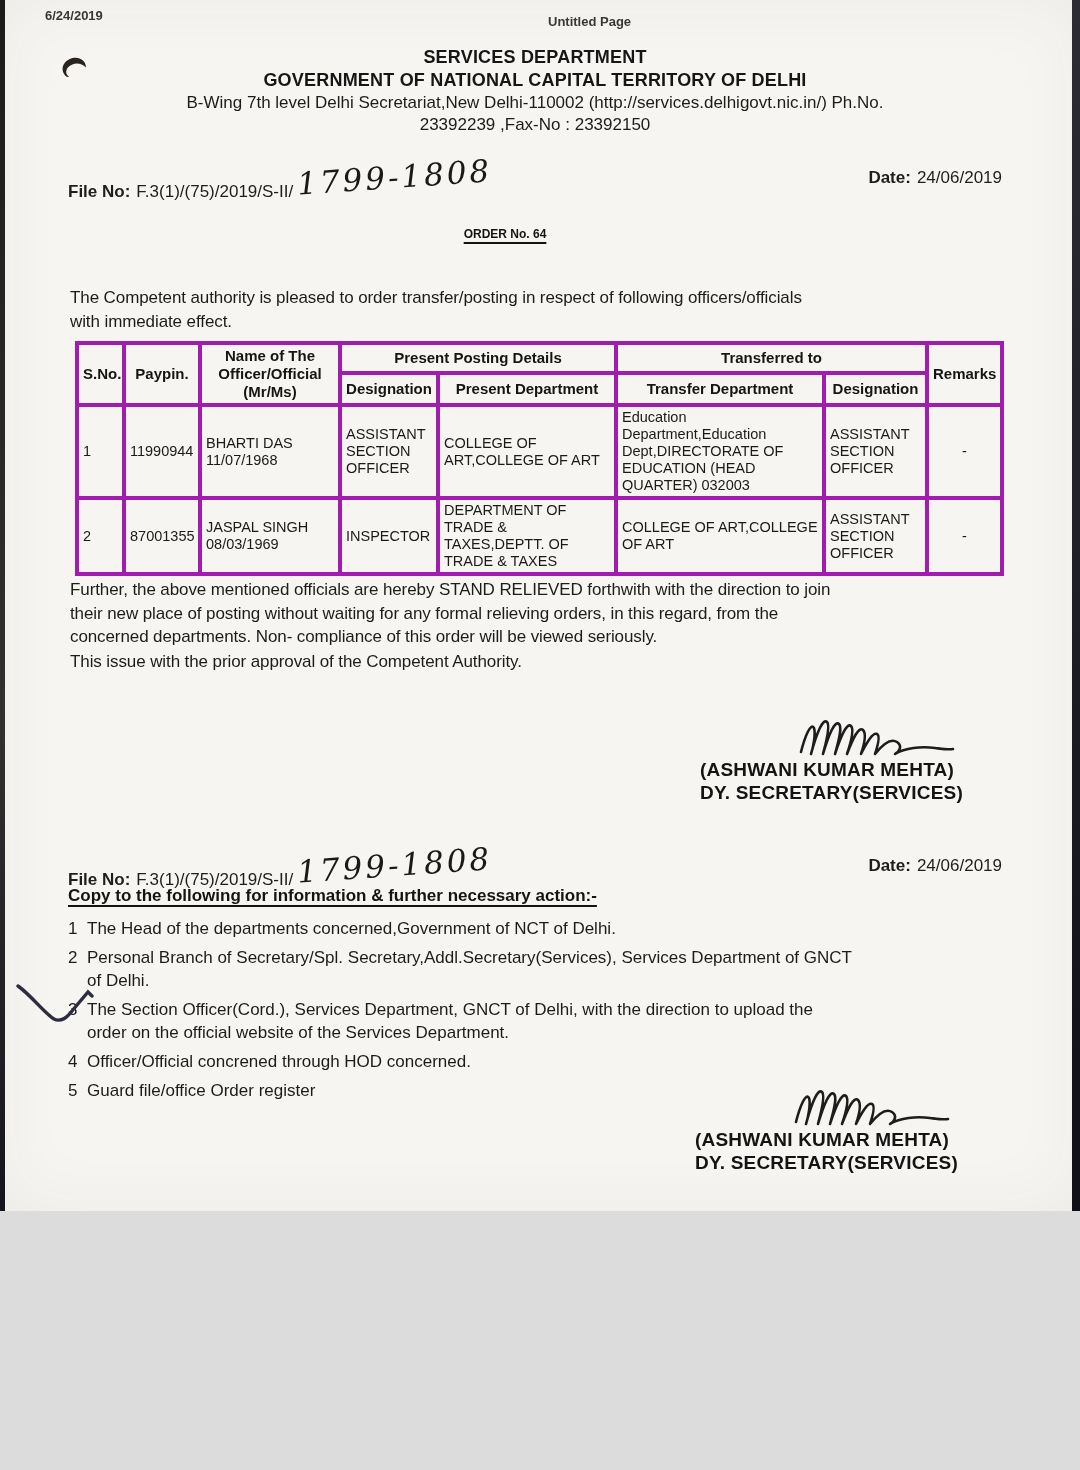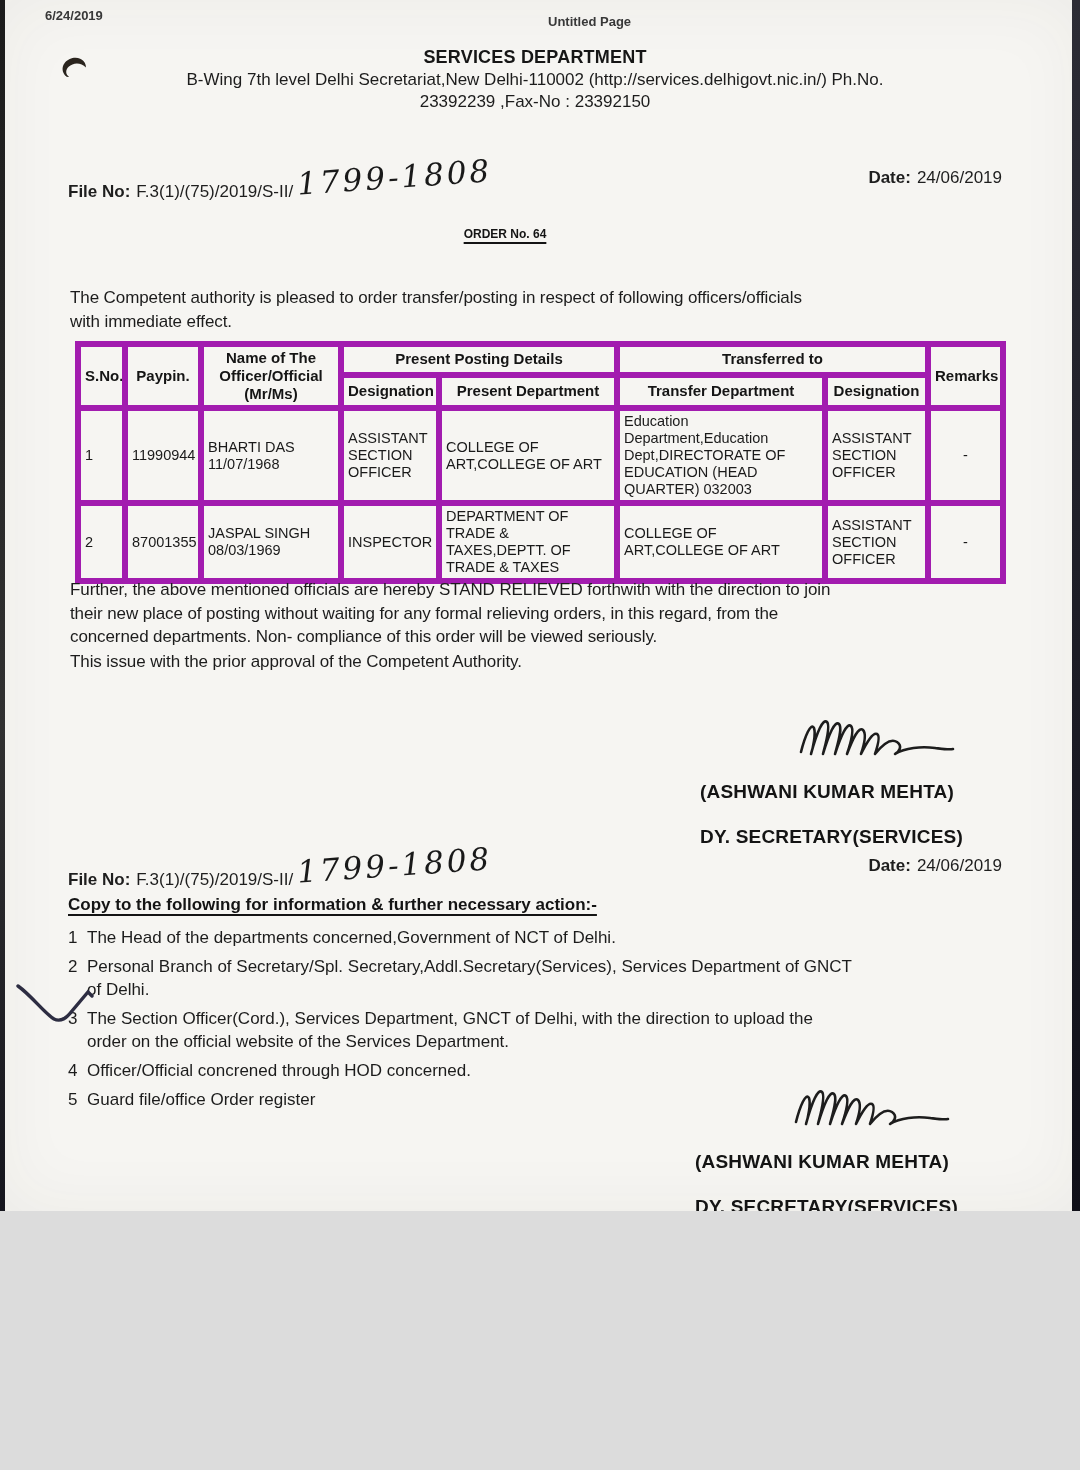--- a/index.html
+++ b/index.html
@@ -38,33 +38,33 @@
                  font-size:12px; font-weight:bold; color:#141414; }
   .order-title span { text-decoration:underline; text-decoration-thickness:2px; text-underline-offset:4px; }
   
   .paras { font-size:17px; line-height:23.5px; color:#1c1c1c; letter-spacing:-0.1px; }
   .intro { position:absolute; left:70px; top:286px; }
   .para1 { position:absolute; left:70px; top:578px; }
   .para2 { position:absolute; left:70px; top:650px; }
   
   .transfer-table { position:absolute; left:75px; top:341px; width:925px;
                     border-collapse:collapse; table-layout:fixed; }
-  .transfer-table th, .transfer-table td { border:6px solid #a21caf; padding:2px 4px; overflow:hidden; }
+  .transfer-table th, .transfer-table td { border:4px solid #a21caf; padding:2px 4px; overflow:hidden; }
   .transfer-table th { font-size:15px; font-weight:bold; text-align:center; line-height:18px; color:#151515; }
   .transfer-table td { font-size:14.5px; line-height:17px; vertical-align:middle; text-align:left; color:#1a1a1a; }
   .transfer-table thead tr:last-child th { border-top-width:3px; }
   .transfer-table td.center { text-align:center; }
   
   .sig { position:absolute; }
   .sig1 { left:700px; top:710px; }
   .sig2 { left:695px; top:1080px; }
   .sig svg { display:block; margin-left:95px; margin-bottom:-4px; }
-  .sig-name, .sig-title { font-size:19px; font-weight:bold; line-height:23px; color:#141414; letter-spacing:0.2px;margin-top:22px; }
-  
-  .copy { position:absolute; left:68px; top:886px; width:950px; font-size:17px; color:#1c1c1c;margin-top:9px; }
+  .sig-name, .sig-title { font-size:19px; font-weight:bold; line-height:23px; color:#141414; letter-spacing:0.2px; }
+  
+  .copy { position:absolute; left:68px; top:886px; width:950px; font-size:17px; color:#1c1c1c; }
   .copy-heading { font-weight:bold; font-size:17px; color:#141414;
                   text-decoration:underline; text-decoration-thickness:2px; text-underline-offset:4px;
                   margin-bottom:11px; }
   .copy-item { margin-bottom:6px; line-height:23px; }
   .copy-item .line { white-space:nowrap; }
   .copy-item .num { display:inline-block; width:19px; }
   .copy-item .cont { padding-left:19px; }
   .checkmark { position:absolute; left:14px; top:980px; }
   
   .watermark { position:absolute; left:28px; top:1386px; display:flex; align-items:flex-end; gap:18px;text-decoration:underline; }
@@ -92,20 +92,21 @@
   <div class="print-title">Untitled Page</div>
 
   <div class="artifact-crescent">
     <svg width="30" height="22" viewBox="0 0 30 22">
       <path d="M3,15 C1,7 9,1 17,2 C24,3 27,9 26,13 C22,7 14,6 9,10 C5,13 5,17 8,20 C5,20 4,18 3,15 Z" fill="#2a241e"></path>
     </svg>
   </div>
 
   <div class="letterhead">
     <div class="lh-bold">SERVICES DEPARTMENT</div>
+    <div class="lh-bold">GOVERNMENT OF NATIONAL CAPITAL TERRITORY OF DELHI</div>
     <div class="lh-reg">B-Wing 7th level Delhi Secretariat,New Delhi-110002 (http://services.delhigovt.nic.in/) Ph.No.</div>
     <div class="lh-reg">23392239 ,Fax-No : 23392150</div>
   </div>
 
   <div class="file-row top">
     <div>
       <span class="b">File No:</span><span>F.3(1)/(75)/2019/S-II/</span><span class="hand">1799-1808</span>
     </div>
     <div>
       <span class="b">Date:</span><span>24/06/2019</span>

